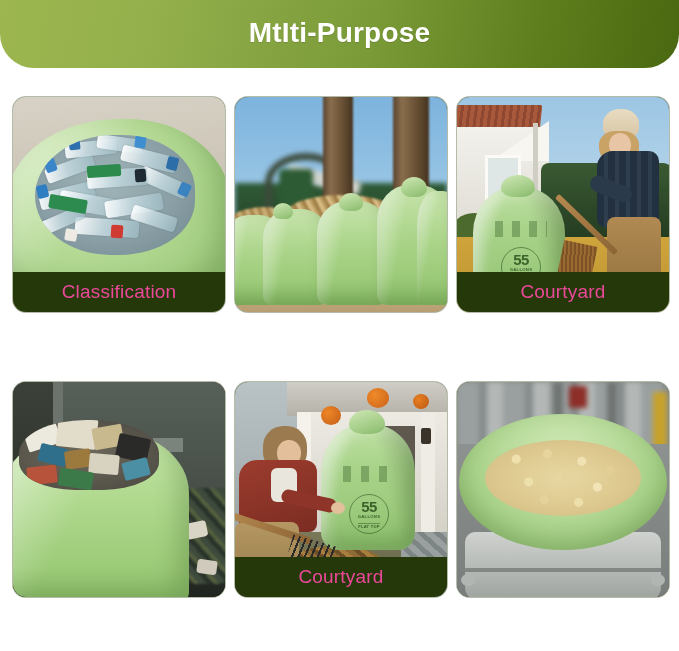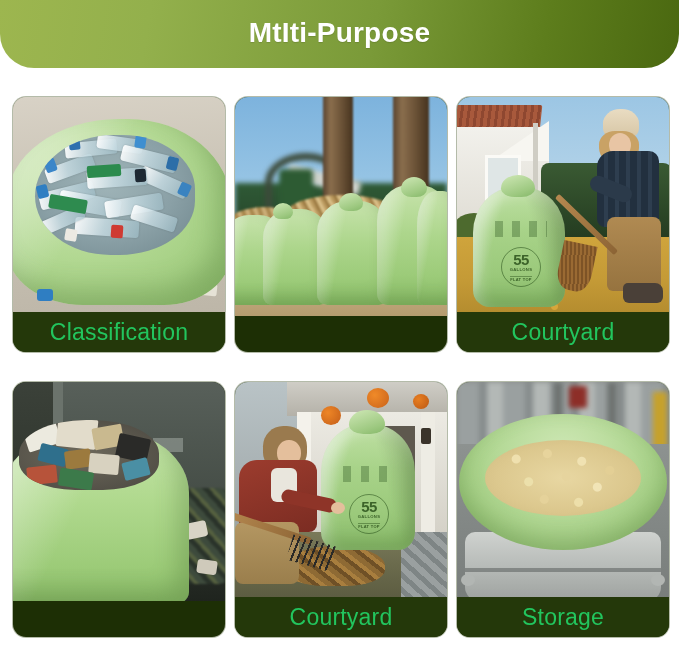--- a/index.html
+++ b/index.html
@@ -29,36 +29,36 @@
   .grid{
     position:absolute;left:13px;top:97px;
     width:656px;
     display:grid;
     grid-template-columns:repeat(3,212px);
     grid-template-rows:repeat(2,255px);
     column-gap:10px;row-gap:30px;
   }
 
   .card{
-    position:relative;width:212px;height:255px;
+    position:relative;width:212px;height:215px;
     border-radius:13px;overflow:hidden;
     background:#1d2f05;
     box-shadow:0 0 0 1px rgba(40,60,10,.35);
   }
   .photo{
     position:absolute;left:0;top:0;width:212px;height:219px;
     overflow:hidden;background:#cfd9dd;
   }
   .label{
     position:absolute;left:0;bottom:0;width:212px;height:40px;
     background:#24380a;
     display:flex;align-items:center;justify-content:center;
   }
   .label span{
-    color:#22c55e;font-size:23px;letter-spacing:.2px;
+    color:#ec4899;font-size:19px;letter-spacing:.2px;
   }
   .sh{position:absolute;}          
   .blur1{filter:blur(1px);}
   .blur2{filter:blur(2.5px);}
 
   
   .bag{
     position:absolute;border-radius:46% 46% 18% 18%/38% 38% 14% 14%;
     background:
       linear-gradient(105deg,rgba(255,255,255,.55) 0%,rgba(255,255,255,0) 28%),
@@ -375,18 +375,15 @@
       <div class="sh" style="left:0;top:62px;width:212px;height:157px;background:linear-gradient(180deg,#8d9290,#787d7b);"></div>
 
       <div class="bin" style="left:8px;top:150px;width:196px;height:69px;"></div>
       <div class="sh" style="left:8px;top:186px;width:196px;height:4px;background:rgba(90,95,92,.55);"></div>
       <div class="sh" style="left:4px;top:192px;width:14px;height:12px;border-radius:50%;background:#b2b6b3;"></div>
       <div class="sh" style="left:194px;top:192px;width:14px;height:12px;border-radius:50%;background:#b2b6b3;"></div>
 
       <div class="liner" style="left:2px;top:32px;width:208px;height:136px;"></div>
       <div class="beans" style="left:28px;top:58px;width:156px;height:76px;"></div>
     </div>
-    <div class="label">
-      <span>Storage</span>
-    </div>
   </div>
 
 </div>
 
 </body></html>

